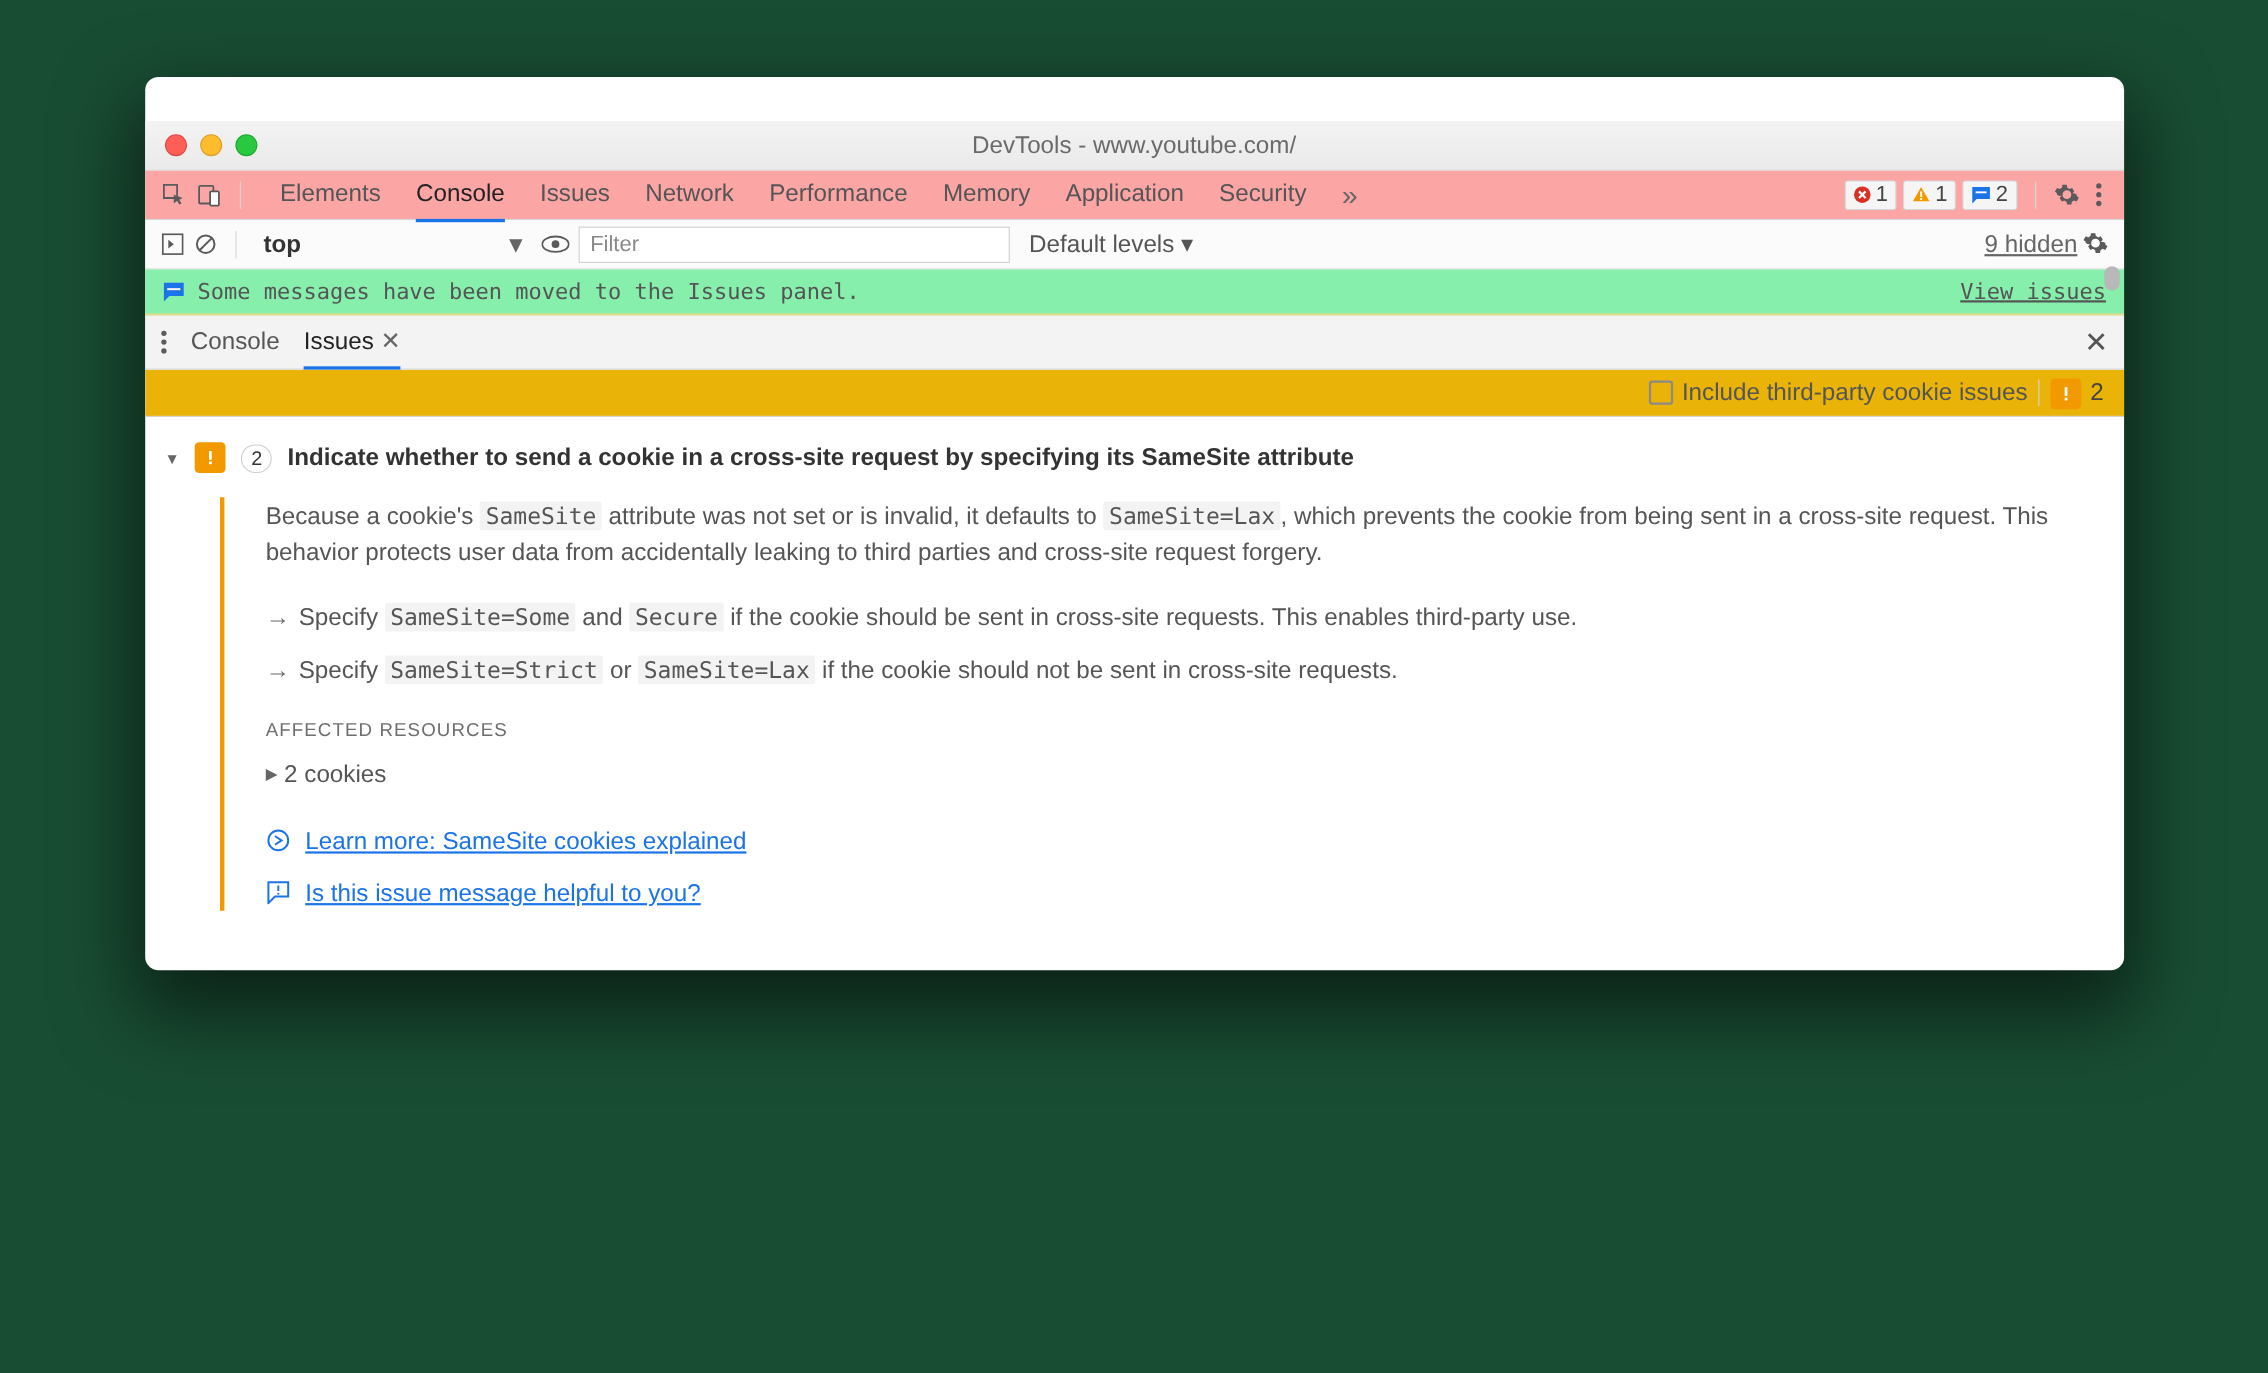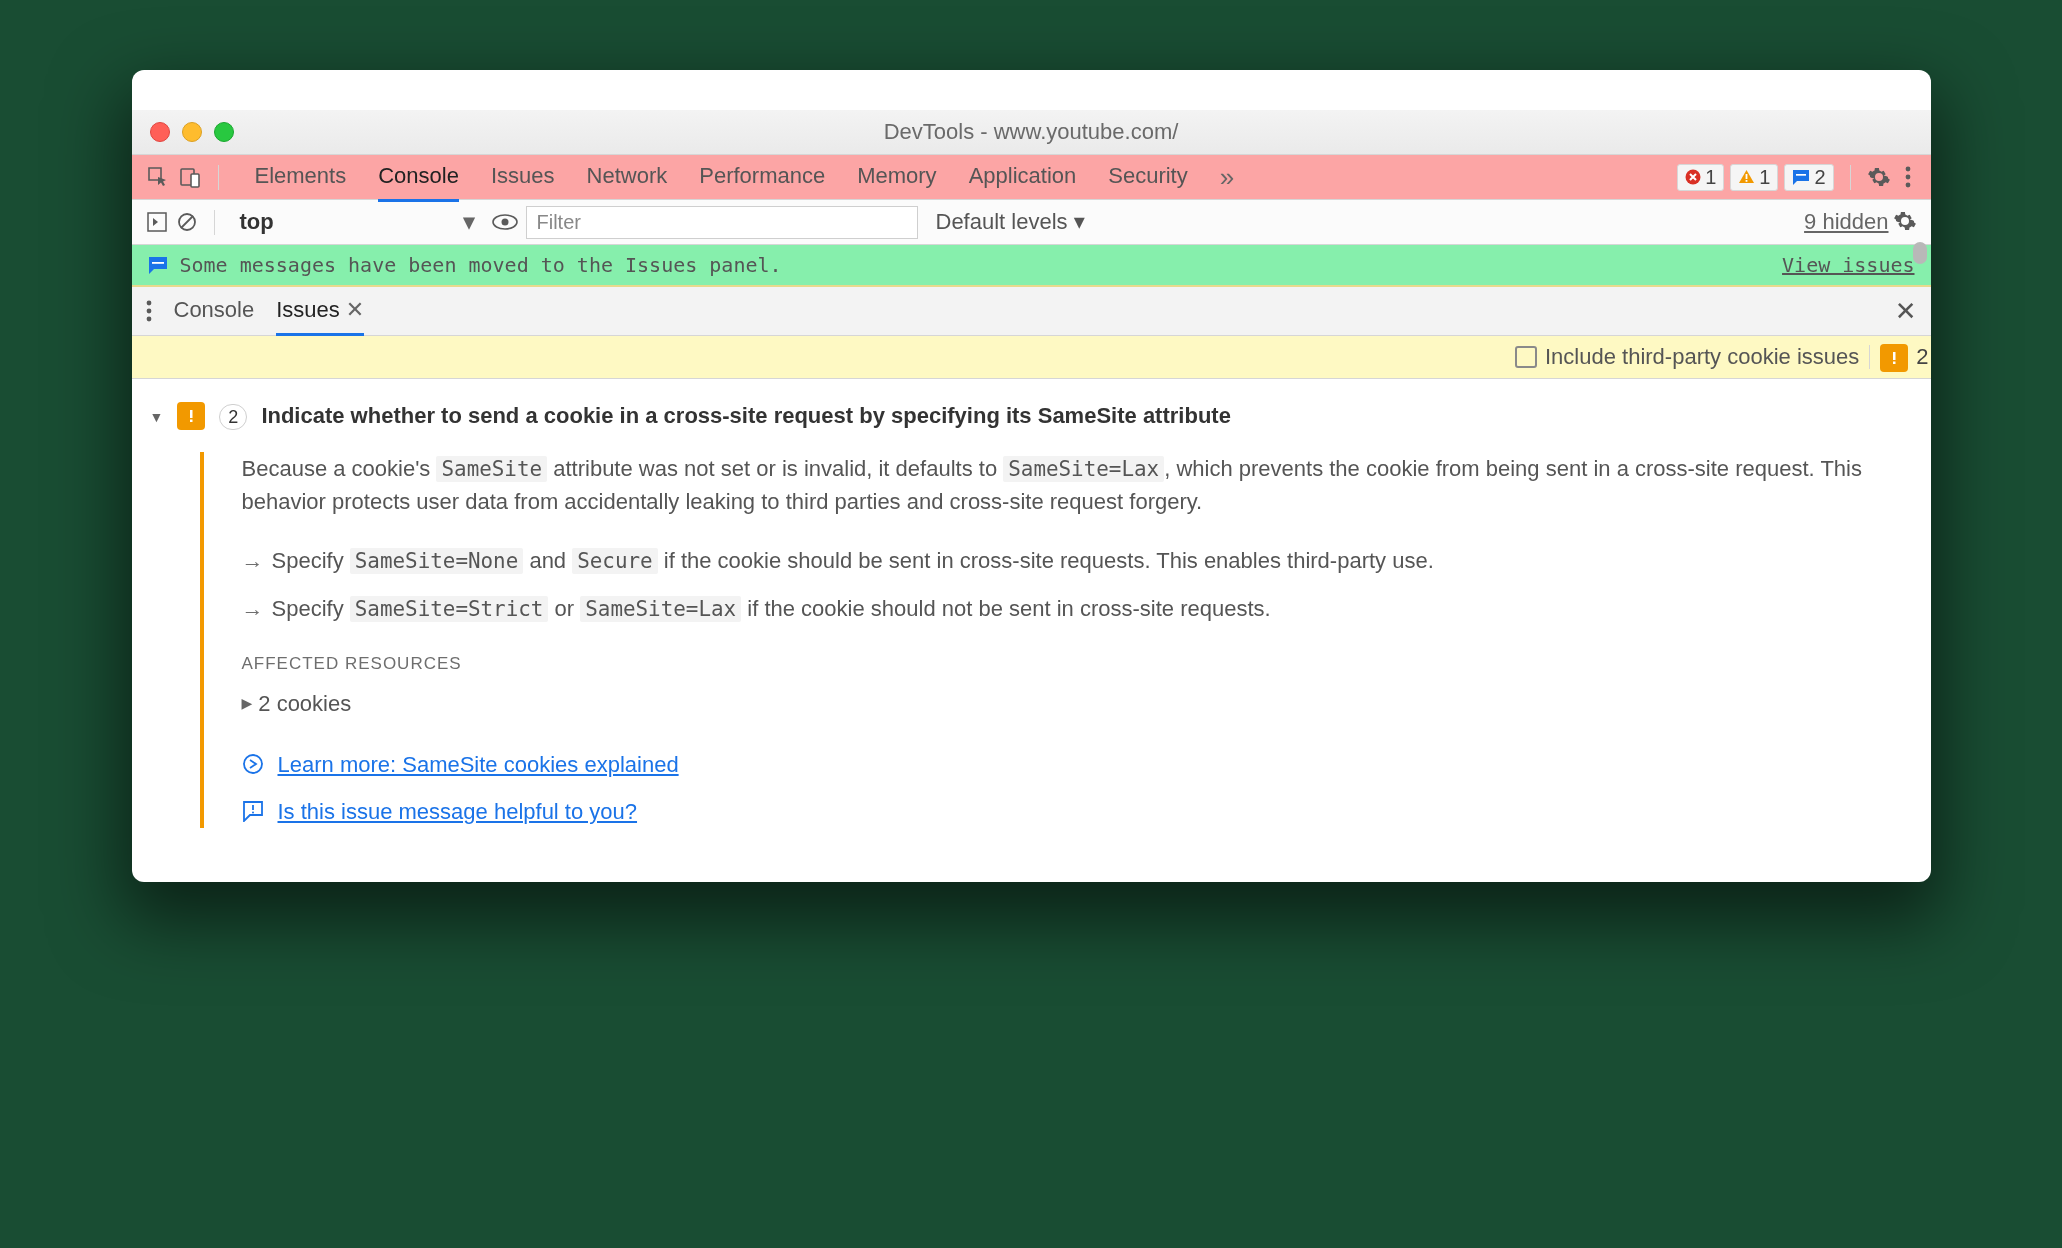--- a/index.html
+++ b/index.html
@@ -32,21 +32,21 @@
 .banner{background:#86efac;border-bottom:2px solid #e8d98d;padding:8px 16px;display:flex;align-items:center;gap:12px;font-family:"Menlo",monospace;font-size:20px;color:#555;}
 .banner .link{margin-left:auto;text-decoration:underline;color:#555;}
 .scroll-thumb{position:absolute;right:4px;top:220px;width:14px;height:22px;background:#b8b8b8;border-radius:7px;}
 
 .drawer-tabs{height:48px;border-bottom:1px solid #d6d6d6;display:flex;align-items:center;padding:0 14px;gap:22px;background:#f3f3f3;position:relative;}
 .dtab{padding:10px 0;border-bottom:3px solid transparent;color:#555;}
 .dtab.active{color:#222;border-bottom-color:#1a73e8;}
 .dtab .close{margin-left:6px;color:#666;}
 .drawer-tabs .closep{position:absolute;right:14px;color:#555;font-size:26px;}
 
-.subbar{height:42px;background:#fef9c3;border-bottom:1px solid #d6d6d6;display:flex;align-items:center;justify-content:flex-end;padding:0 2px;gap:2px;}
+.subbar{height:42px;background:#eab308;border-bottom:1px solid #d6d6d6;display:flex;align-items:center;justify-content:flex-end;padding:0 18px;gap:2px;}
 .chk{display:flex;align-items:center;gap:8px;color:#555;}
 .chk .box{width:18px;height:18px;border:2px solid #8a8a8a;border-radius:3px;}
 .subbar .vsep{height:24px;}
 .scount{display:flex;align-items:center;gap:8px;color:#444;}
 
 .body{padding:22px 18px 40px;position:relative;}
 .issue-row{display:flex;align-items:flex-start;gap:14px;}
 .tri{color:#666;font-size:14px;margin-top:8px;}
 .warn-badge{width:28px;height:28px;background:#f29900;border-radius:4px;display:flex;align-items:center;justify-content:center;margin-top:1px;}
 .cnt-badge{padding:0 8px;height:24px;border:1px solid #cfcfcf;border-radius:13px;font-size:18px;margin-top:3px;color:#333;display:flex;align-items:center;}
@@ -237,21 +237,21 @@
         <span class="issue-title">Indicate whether to send a cookie in a cross-site request by specifying its SameSite attribute</span>
       </div>
 
       <div class="issue-body">
         <div class="para">
           <span>Because a cookie's </span><code>SameSite</code><span> attribute was not set or is invalid, it defaults to </span><code>SameSite=Lax</code><span>, which prevents the cookie from being sent in a cross-site request. This behavior protects user data from accidentally leaking to third parties and cross-site request forgery.</span>
         </div>
         <div class="arrows">
           <div class="row">
             <span class="arr">→</span>
-            <span><span>Specify </span><code>SameSite=None</code><span> and </span><code>Secure</code><span> if the cookie should be sent in cross-site requests. This enables third-party use.</span></span>
+            <span><span>Specify </span><code>SameSite=Some</code><span> and </span><code>Secure</code><span> if the cookie should be sent in cross-site requests. This enables third-party use.</span></span>
           </div>
           <div class="row">
             <span class="arr">→</span>
             <span><span>Specify </span><code>SameSite=Strict</code><span> or </span><code>SameSite=Lax</code><span> if the cookie should not be sent in cross-site requests.</span></span>
           </div>
         </div>
         <div class="sect-h">AFFECTED RESOURCES</div>
         <div class="exp">
           <span class="car">▶</span>
           <span>2 cookies</span>

